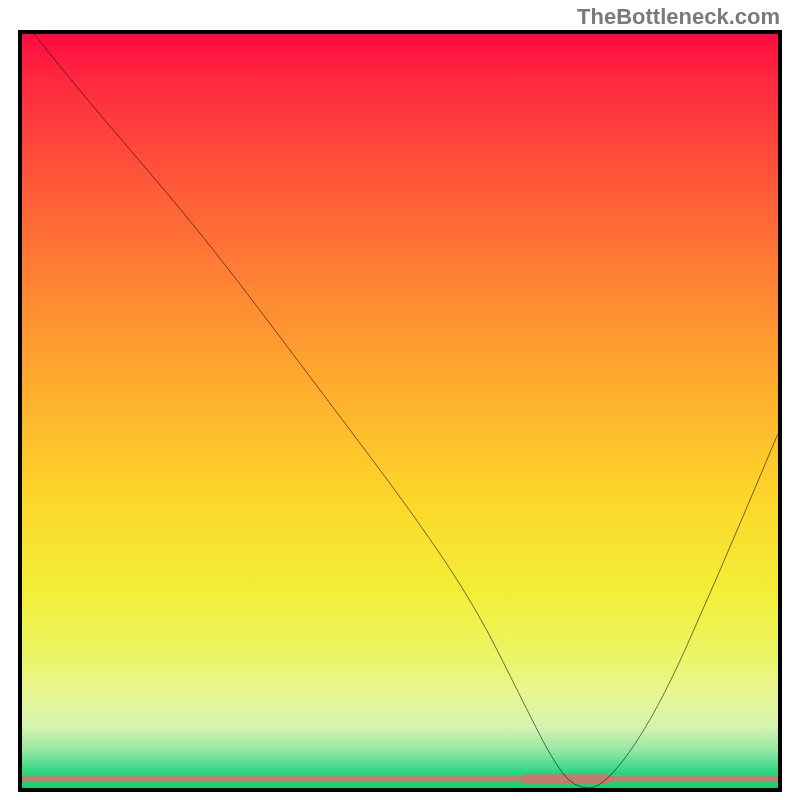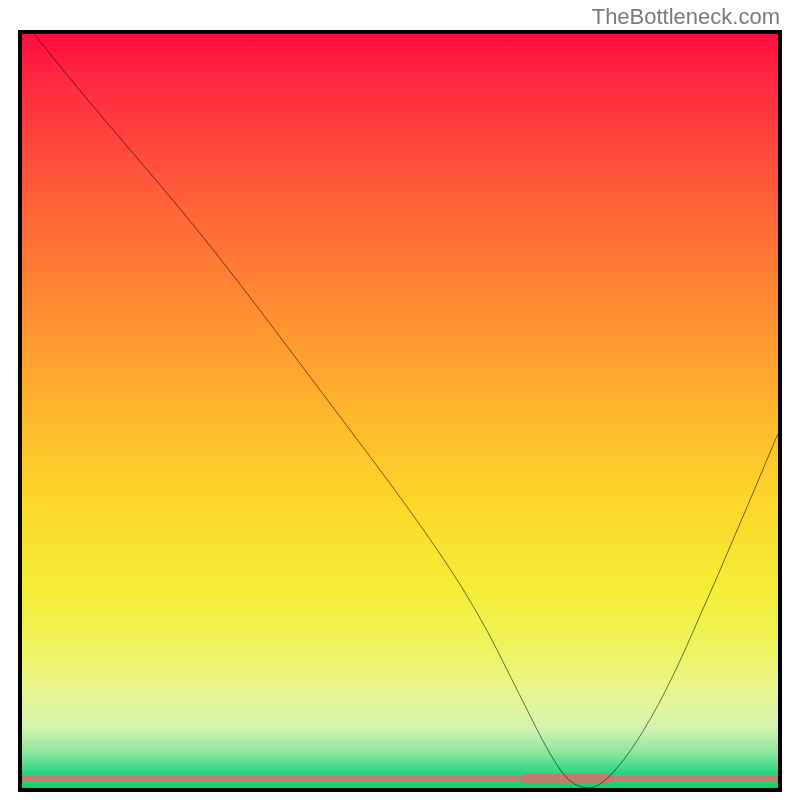--- a/index.html
+++ b/index.html
@@ -8,21 +8,21 @@
     width: 800px;
     height: 800px;
     position: relative;
     font-family: Arial, Helvetica, sans-serif;
   }
   .watermark {
     position: absolute;
     top: 4px;
     right: 20px;
     font-size: 22px;
-    font-weight: normal;
+    font-weight: bold;
     color: #7a7a7a;
     z-index: 10;
   }
   .frame {
     position: absolute;
     top: 30px;
     left: 18px;
     width: 764px;
     height: 762px;
     border: 4px solid #000;

